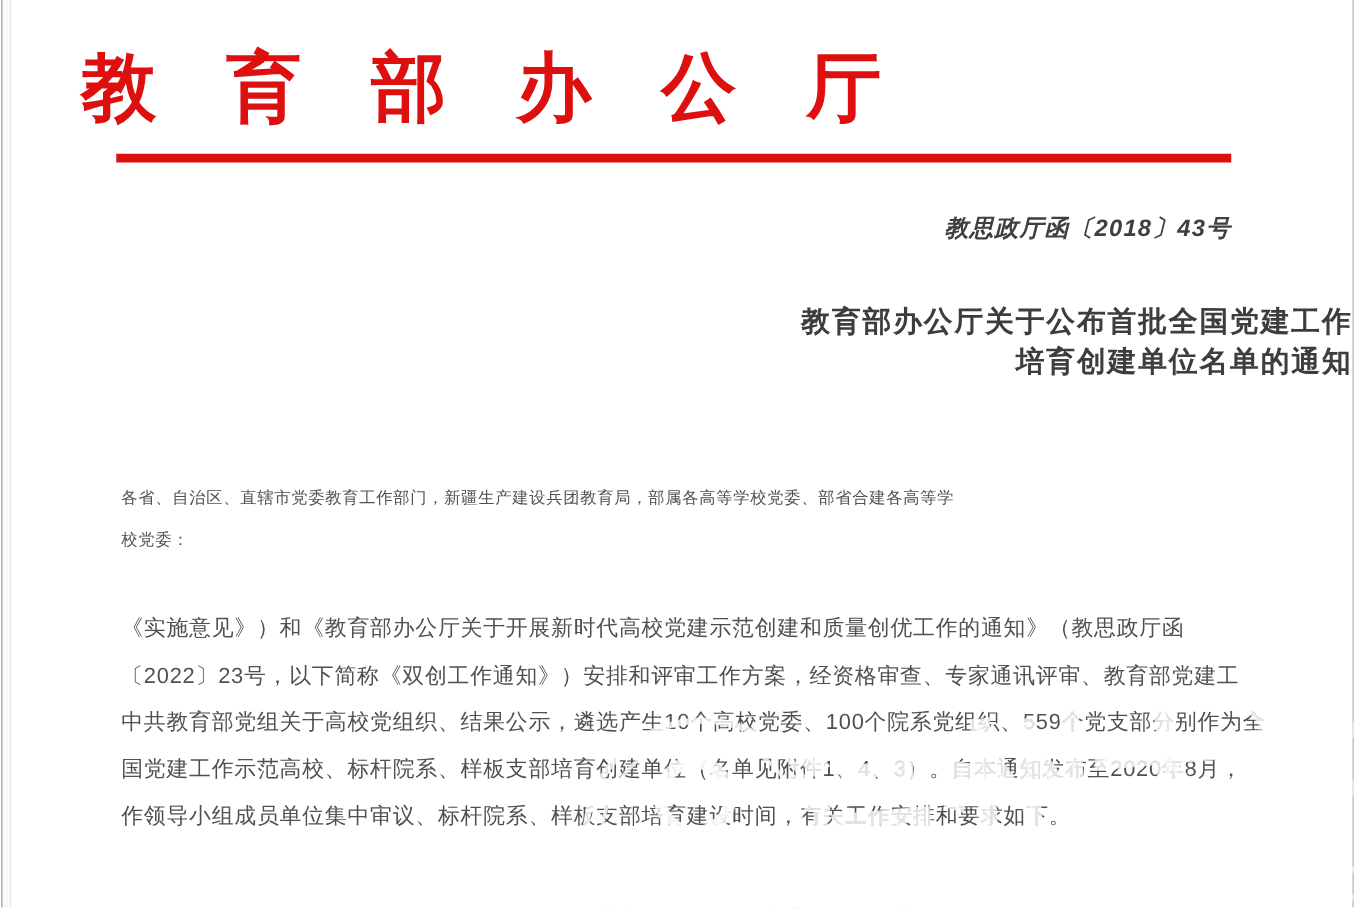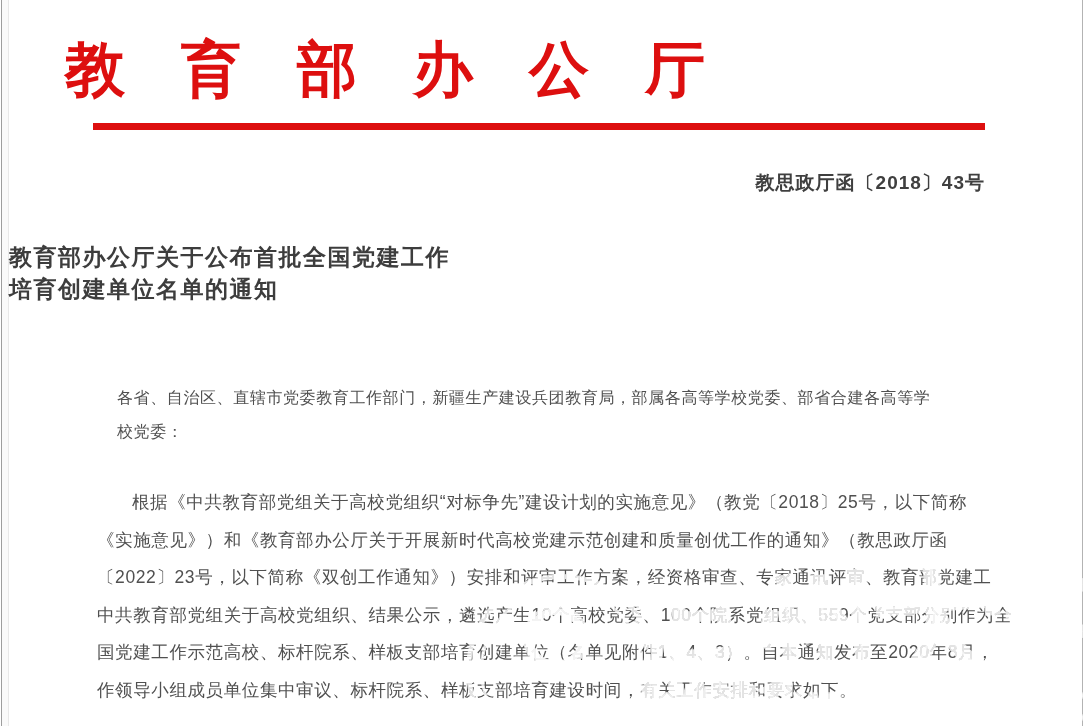--- a/index.html
+++ b/index.html
@@ -31,31 +31,31 @@
     white-space:nowrap;
   }
   .red-rule{
     position:absolute;top:123px;left:93px;width:892px;height:2px;
     border-top:5px solid var(--red);
     border-bottom:2px solid var(--red);
     background:#fff;
   }
   .doc-number{
     position:absolute;top:170px;right:104px;
-    font-size:19px;font-weight:bold;color:#3f3f3f;letter-spacing:1px;
+    font-size:19px;font-weight:bold;color:#3f3f3f;letter-spacing:1px;font-style:italic;
   }
   .notice-title{
     position:absolute;top:241px;left:9px;width:1073px;
-    text-align:left;
+    text-align:right;
     font-size:23px;font-weight:bold;color:var(--title-gray);
     line-height:32px;letter-spacing:1.5px;
   }
   .salutation{
     position:absolute;top:381px;left:97px;width:892px;
-    font-size:16px;color:var(--body-gray);line-height:33.5px;letter-spacing:0.6px;margin-left:20px;
+    font-size:13px;color:var(--body-gray);line-height:33.5px;letter-spacing:0.6px;
   }
   .body-text{
     position:absolute;top:484px;left:97px;width:900px;
     font-size:17.5px;color:var(--body-gray);line-height:37.5px;letter-spacing:0.6px;
   }
   .body-line{white-space:nowrap;}
   .body-line.indent{text-indent:35px;}
 
   
   .watermark{
@@ -111,21 +111,20 @@
   <div>教育部办公厅关于公布首批全国党建工作</div>
   <div>培育创建单位名单的通知</div>
 </div>
 
 <div class="salutation">
   <div class="body-line">各省、自治区、直辖市党委教育工作部门，新疆生产建设兵团教育局，部属各高等学校党委、部省合建各高等学</div>
   <div class="body-line">校党委：</div>
 </div>
 
 <div class="body-text">
-  <div class="body-line indent">根据《中共教育部党组关于高校党组织“对标争先”建设计划的实施意见》（教党〔2018〕25号，以下简称</div>
   <div class="body-line">《实施意见》）和《教育部办公厅关于开展新时代高校党建示范创建和质量创优工作的通知》（教思政厅函</div>
   <div class="body-line">〔2022〕23号，以下简称《双创工作通知》）安排和评审工作方案，经资格审查、专家通讯评审、教育部党建工</div>
   <div class="body-line">中共教育部党组关于高校党组织、结果公示，遴选产生10个高校党委、100个院系党组织、559个党支部分别作为全</div>
   <div class="body-line">国党建工作示范高校、标杆院系、样板支部培育创建单位（名单见附件1、4、3）。自本通知发布至2020年8月，</div>
   <div class="body-line">作领导小组成员单位集中审议、标杆院系、样板支部培育建设时间，有关工作安排和要求如下。</div>
 </div>
 
 <div class="watermark">
   <div class="seal-ring"></div>
   <div class="seal-ring-inner"></div>

